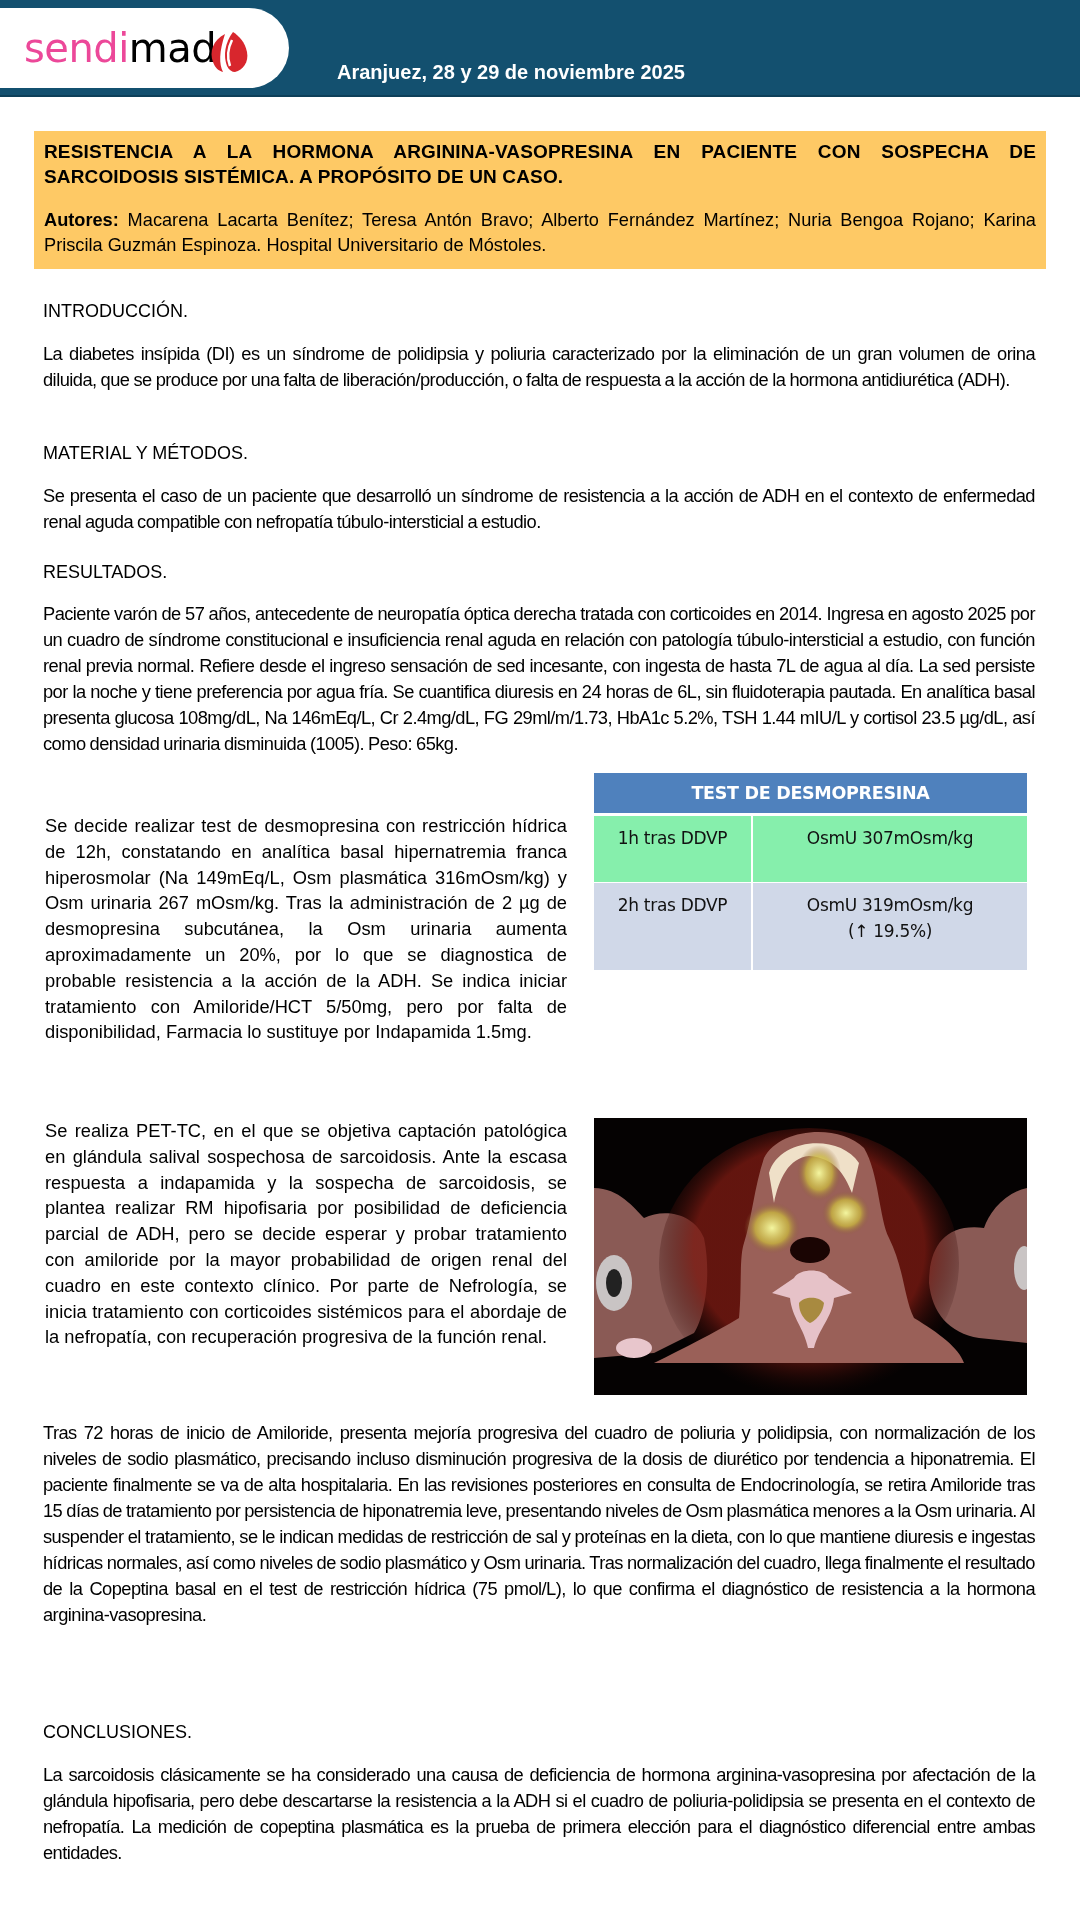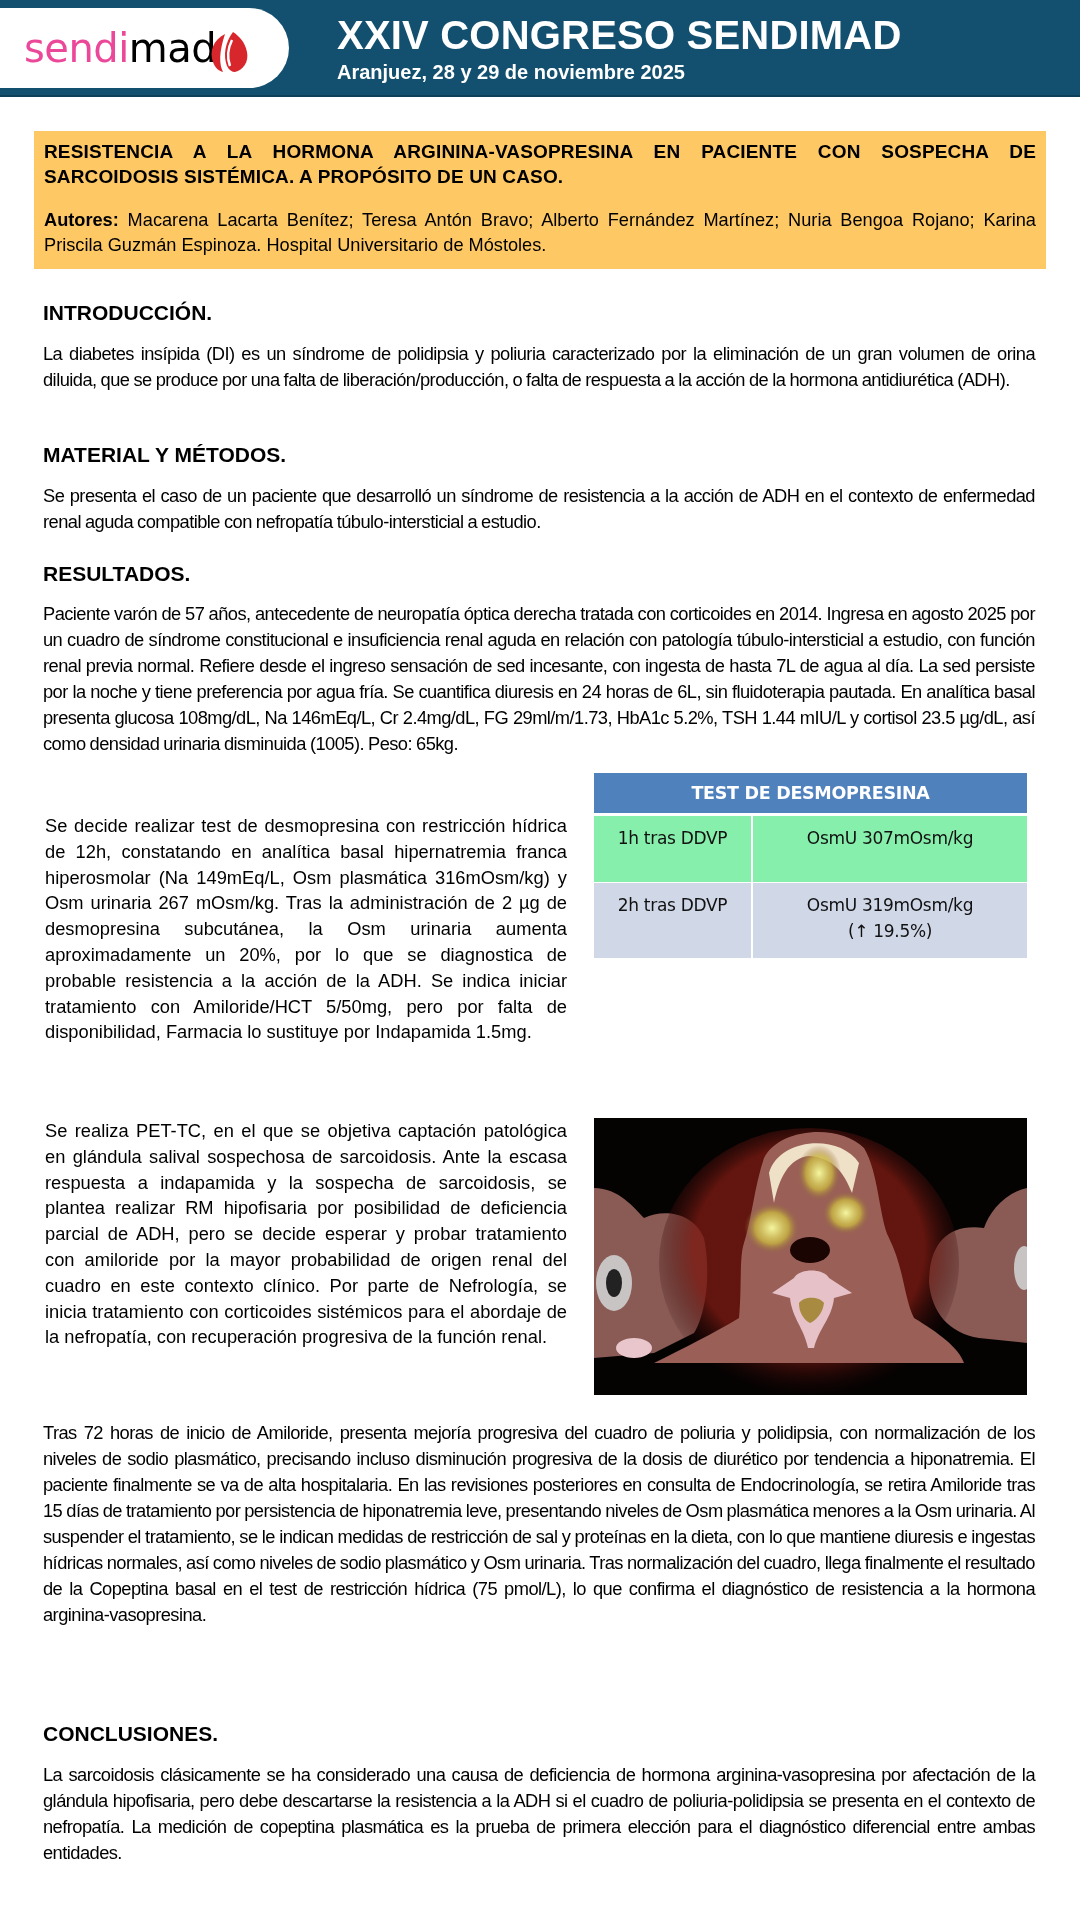--- a/index.html
+++ b/index.html
@@ -13,21 +13,21 @@
   .logo-mad { color: #000000; }
   .logo-flame { position: absolute; left: 205px; top: 22px; width: 46px; height: 44px; }
   .header-title { position: absolute; left: 337px; top: 12px; color: #fff; font-weight: bold; font-size: 40px; line-height: 46px; letter-spacing: 0.2px; }
   .header-sub { position: absolute; left: 337px; top: 59px; color: #fff; font-weight: bold; font-size: 20px; line-height: 26px; }
 
   .title-box { position: absolute; left: 34px; top: 131px; width: 1012px; height: 138px; background: #fec965; padding: 8px 10px 0 10px; }
   .title-box .title { font-weight: bold; font-size: 19px; line-height: 25px; text-align: justify; text-align-last: left; letter-spacing: 0.15px; }
   .title-box .authors { margin-top: 19px; font-size: 18.2px; line-height: 25px; text-align: justify; }
   .title-box .authors b { font-weight: bold; }
   .block { position: absolute; left: 43px; width: 992px; }
-  .h { font-weight: bold; font-size: 21px; letter-spacing: 0px; }
+  .h { font-weight: normal; font-size: 18px; letter-spacing: 0px; }
   .p { font-size: 18.3px; line-height: 26px; text-align: justify; letter-spacing: -0.55px; word-spacing: -0.5px; }
   .p.last-left { text-align-last: left; }
 
   .col-left { position: absolute; left: 45px; width: 522px; font-size: 18.3px; line-height: 25.8px; text-align: justify; }
 
   table.desmo { position: absolute; left: 594px; top: 773px; width: 433px; border-collapse: collapse; font-family: "DejaVu Sans", sans-serif; font-size: 17px; }
   table.desmo th { background: #4f81bd; color: #fff; height: 41px; font-weight: bold; font-size: 17.5px; border-bottom: 3px solid #fff; letter-spacing: -0.3px; }
   table.desmo td { text-align: center; vertical-align: top; padding-top: 9px; border-right: 2px solid #fff; border-bottom: 1px solid #fff; color: #111; line-height: 26px; letter-spacing: -0.3px; }
   table.desmo td:last-child { border-right: none; }
   table.desmo tr.odd td { background: #d0d8e8; }
@@ -43,21 +43,20 @@
   <div class="logo-pill">
     <div class="logo-text">
       <span class="logo-sendi">sendi</span><span class="logo-mad">mad</span>
     </div>
     <svg class="logo-flame" viewBox="0 0 46 44">
       <path d="M20 4 C8 10 4 22 8 32 C10 38 14 41 18 42 C14 34 14 22 20 4 Z" fill="#d8262d"></path>
       <path d="M28 2 C20 12 18 26 22 36 C24 40 27 42 30 42 C38 40 44 32 42 22 C40 12 34 6 28 2 Z" fill="#d8262d"></path>
       <path d="M27 10 C23 18 22 28 25 36" stroke="#fff" stroke-width="2.5" fill="none"></path>
     </svg>
   </div>
-  <div class="header-title">XXIV CONGRESO SENDIMAD</div>
   <div class="header-sub">Aranjuez, 28 y 29 de noviembre 2025</div>
 </div>
 
 <div class="title-box">
   <div class="title">RESISTENCIA A LA HORMONA ARGININA-VASOPRESINA EN PACIENTE CON SOSPECHA DE SARCOIDOSIS SISTÉMICA. A PROPÓSITO DE UN CASO.</div>
   <div class="authors"><b>Autores:</b><span> Macarena Lacarta Benítez; Teresa Antón Bravo; Alberto Fernández Martínez; Nuria Bengoa Rojano; Karina Priscila Guzmán Espinoza. Hospital Universitario de Móstoles.</span></div>
 </div>
 
 <div class="block h" style="top:301px;">INTRODUCCIÓN.</div>
 <div class="block p last-left" style="top:341px;">La diabetes insípida (DI) es un síndrome de polidipsia y poliuria caracterizado por la eliminación de un gran volumen de orina diluida, que se produce por una falta de liberación/producción, o falta de respuesta a la acción de la hormona antidiurética (ADH).</div>
@@ -74,21 +73,21 @@
   <thead>
     <tr>
         <th colspan="2">TEST DE DESMOPRESINA</th>
       </tr>
   </thead>
   <tbody>
     <tr class="even" style="height:68px;">
       <td class="c1">1h tras DDVP</td>
       <td>OsmU 307mOsm/kg</td>
     </tr>
-    <tr class="odd" style="height:76px;">
+    <tr class="odd" style="height:88px;">
       <td class="c1">2h tras DDVP</td>
       <td>
           <div>OsmU 319mOsm/kg</div>
           <div>(↑ 19.5%)</div>
         </td>
     </tr>
   </tbody>
 </table>
 
 <div class="col-left" style="top:1118px;">Se realiza PET-TC, en el que se objetiva captación patológica en glándula salival sospechosa de sarcoidosis. Ante la escasa respuesta a indapamida y la sospecha de sarcoidosis, se plantea realizar RM hipofisaria por posibilidad de deficiencia parcial de ADH, pero se decide esperar y probar tratamiento con amiloride por la mayor probabilidad de origen renal del cuadro en este contexto clínico. Por parte de Nefrología, se inicia tratamiento con corticoides sistémicos para el abordaje de la nefropatía, con recuperación progresiva de la función renal.</div>

